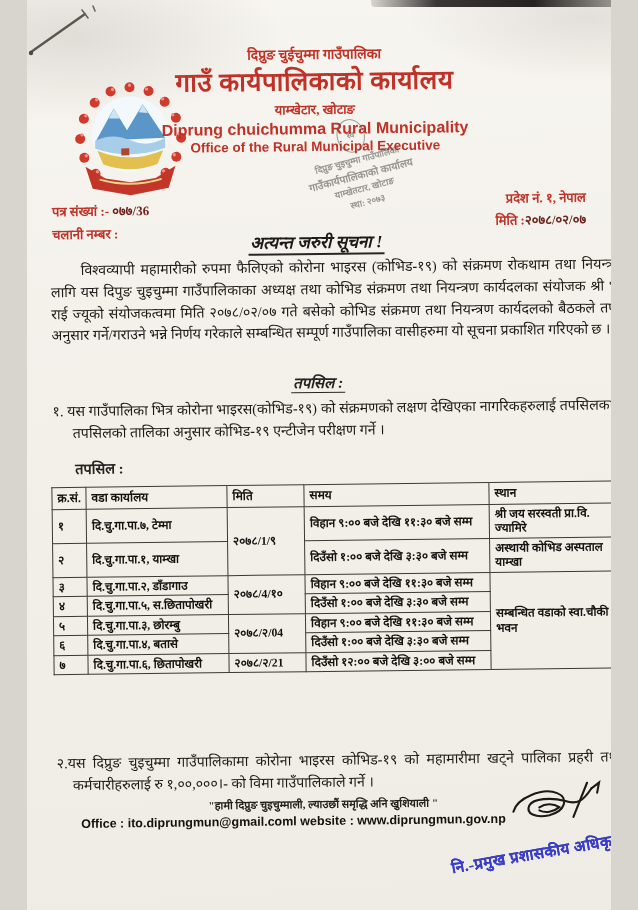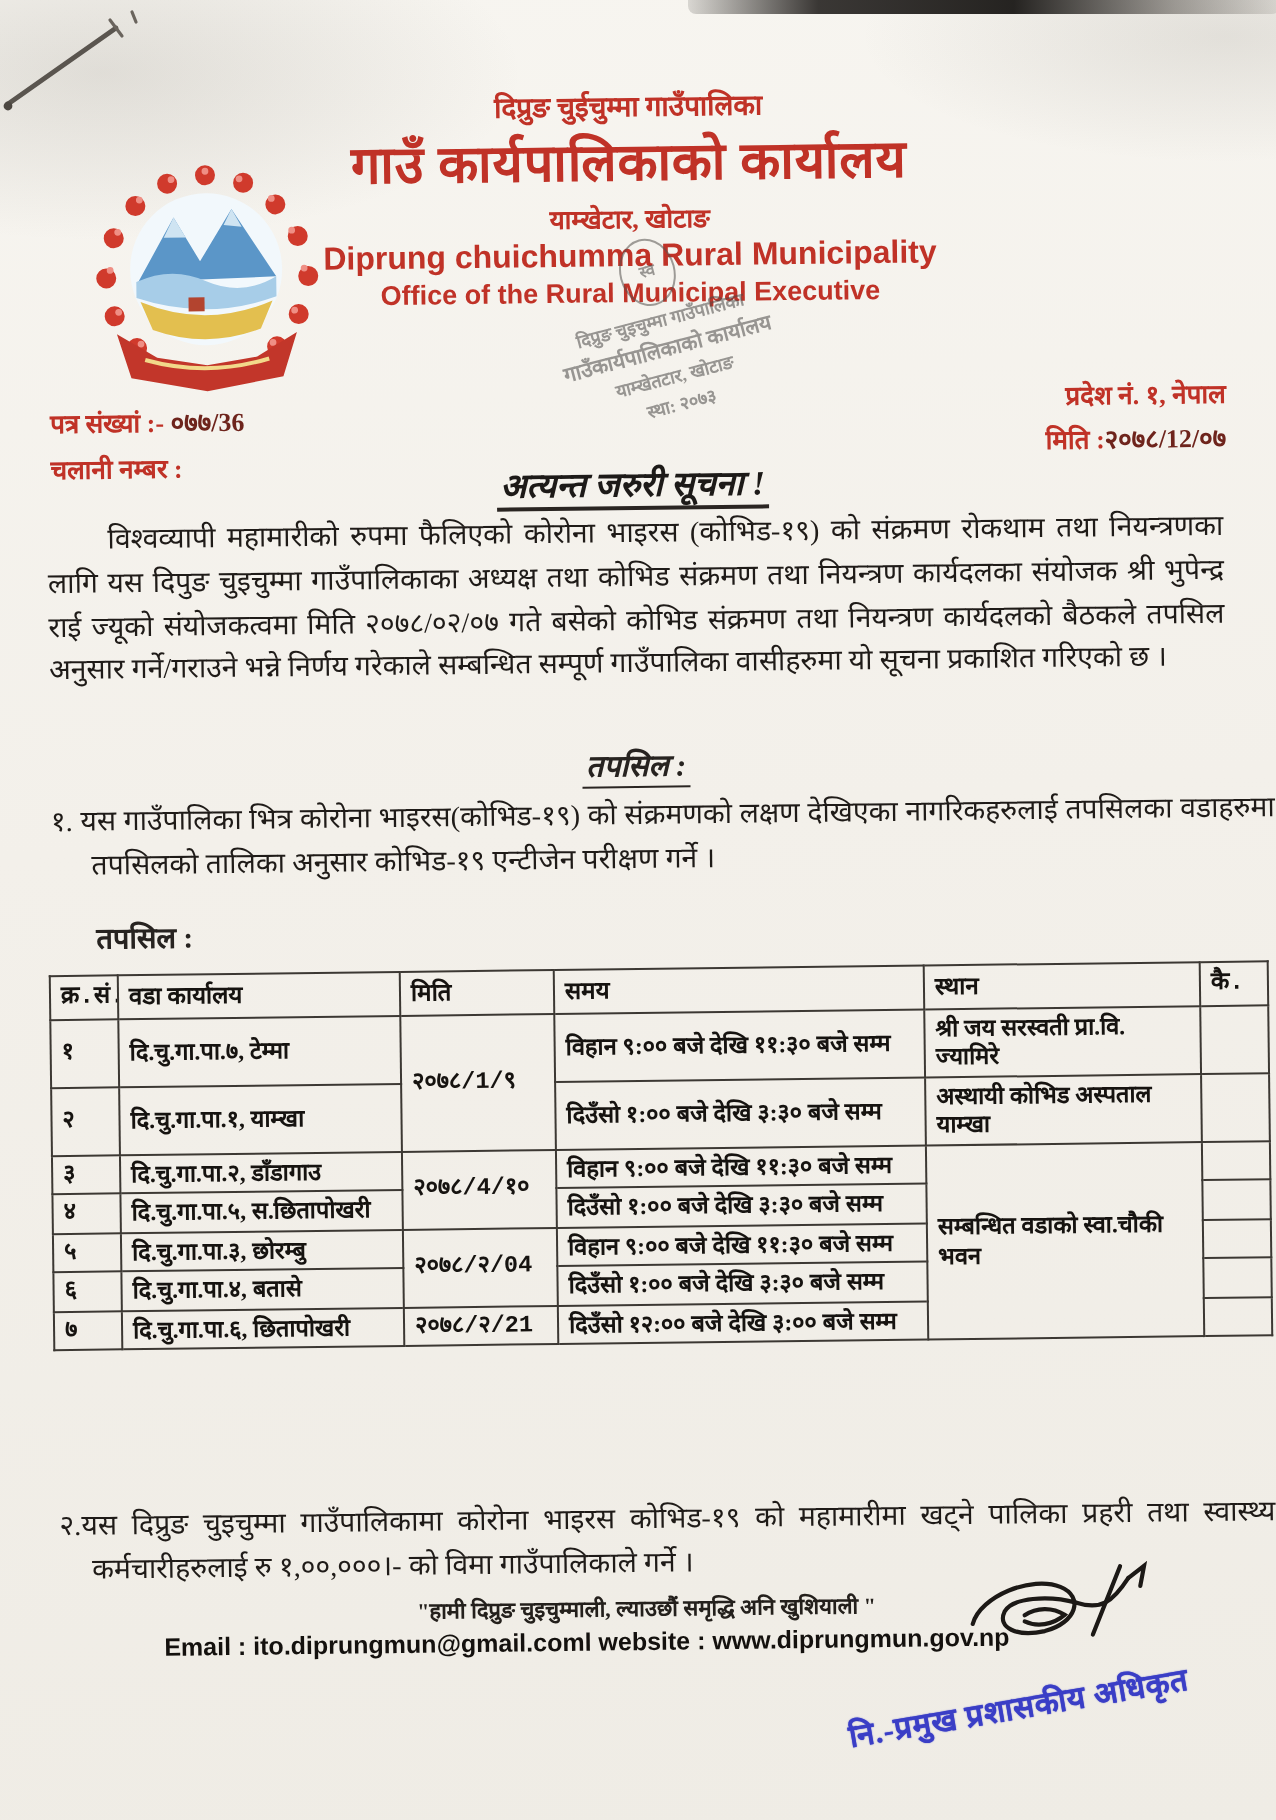--- a/index.html
+++ b/index.html
@@ -1,17 +1,17 @@
 <!DOCTYPE html>
 <html><head>
 <meta charset="utf-8">
 <style>
   html,body{margin:0;padding:0;background:#d8d5cf;}
   .page{
-    position:relative;width:638px;height:910px;margin:0 auto;overflow:hidden;
+    position:relative;width:584px;height:910px;margin:0 auto;overflow:hidden;
     background:
       radial-gradient(ellipse 300px 120px at 8% 4%, rgba(120,115,105,.18), rgba(0,0,0,0) 70%),
       radial-gradient(ellipse 260px 90px at 96% 2%, rgba(110,105,95,.15), rgba(0,0,0,0) 70%),
       linear-gradient(176deg,#f7f5f0 0%,#f3f0ea 45%,#efece5 100%);
     font-family:"Liberation Serif","DejaVu Serif",serif;
     color:#272320;
   }
   .tilt{position:absolute;inset:0;transform:rotate(-0.7deg);transform-origin:50% 50%;}
   .red{color:#c03227;}
   .abs{position:absolute;}
@@ -40,21 +40,21 @@
   .tapasil-c{left:0;right:0;top:372px;text-align:center;font-size:15px;font-weight:bold;font-style:italic;}
   .tapasil-c span{border-bottom:1.8px solid #2a2522;padding:0 2px 1px;}
   .item{left:26px;width:592px;font-size:14.2px;line-height:21.5px;color:#1f1b18;font-weight:500;text-align:justify;}
   .item1{top:398px;padding-left:20px;text-indent:-20px;}
   .tapasil-l{left:48px;top:455px;font-size:14.5px;font-weight:bold;}
   
   table.sched{left:24px;top:484px;position:absolute;border-collapse:collapse;table-layout:fixed;width:609px;
     font-size:11.8px;line-height:14.5px;color:#161310;font-weight:600;}
   table.sched th,table.sched td{border:1.4px solid #3c3833;padding:2px 5px;vertical-align:middle;text-align:left;overflow:hidden;}
   table.sched th{font-size:12px;padding:3px 5px;}
-  td.c,th.c{text-align:center;font-family:Liberation Mono, monospace;}
+  td.c,th.c{text-align:center;}
   
   .item2{top:750px;padding-left:16px;text-indent:-16px;}
   .slogan{left:0;right:0;top:796px;text-align:center;font-size:11px;font-weight:bold;color:#24201c;}
   .contact{left:0;right:60px;top:814px;text-align:center;font-size:12.5px;font-weight:bold;
     font-family:"Liberation Sans",sans-serif;color:#14110e;}
   .role{left:418px;top:840px;width:230px;transform:rotate(-9deg);color:#3a3ec6;
     font-size:15.5px;font-weight:bold;letter-spacing:.4px;text-shadow:0 0 .6px #3a3ec6;}
   
   .smudge{left:344px;top:0;width:296px;height:7px;border-radius:0 0 4px 4px;
     background:linear-gradient(90deg,rgba(45,42,38,.15),rgba(25,22,20,.85) 22%,rgba(20,18,16,.92) 55%,rgba(60,55,50,.45) 82%,rgba(90,85,78,.12));}
@@ -140,21 +140,21 @@
     </div>
 
     <div class="abs meta-l red">
       <div><span>पत्र संख्यां :-</span>
         <span class="ink-dark">०७७/36</span></div>
       <div>चलानी नम्बर  :</div>
     </div>
 
     <div class="abs meta-r red">
       <div>प्रदेश नं. १, नेपाल</div>
-      <div><span>मिति :</span><span class="ink-dark">२०७८/12/०७</span></div>
+      <div><span>मिति :</span><span class="ink-dark">२०७८/०२/०७</span></div>
     </div>
 
     <div class="abs title">
       <span>अत्यन्त जरुरी सूचना !</span>
     </div>
 
     <div class="abs para">
       <span class="ind"></span><span>विश्वव्यापी महामारीको रुपमा फैलिएको कोरोना भाइरस (कोभिड-१९) को संक्रमण रोकथाम तथा नियन्त्रणका लागि यस दिपुङ चुइचुम्मा गाउँपालिकाका अध्यक्ष तथा कोभिड संक्रमण तथा नियन्त्रण कार्यदलका संयोजक श्री भुपेन्द्र राई ज्यूको संयोजकत्वमा मिति २०७८/०२/०७ गते बसेको कोभिड संक्रमण तथा नियन्त्रण कार्यदलको बैठकले तपसिल अनुसार गर्ने/गराउने भन्ने निर्णय गरेकाले सम्बन्धित सम्पूर्ण गाउँपालिका वासीहरुमा यो सूचना प्रकाशित गरिएको छ ।</span>
     </div>
 
@@ -236,21 +236,21 @@
           <td></td>
         </tr>
       </tbody>
     </table>
 
     <div class="abs item item2">२.यस दिप्रुङ चुइचुम्मा गाउँपालिकामा कोरोना भाइरस कोभिड-१९ को महामारीमा खट्ने पालिका प्रहरी तथा स्वास्थ्य कर्मचारीहरुलाई  रु १,००,०००।- को विमा गाउँपालिकाले गर्ने ।</div>
 
     <div class="abs slogan">"हामी दिप्रुङ चुइचुम्माली, ल्याउछौं समृद्धि अनि खुशियाली "</div>
 
     <div class="abs contact">
-      <span>Email : </span><span>ito.diprungmun@gmail.coml</span><span> website : </span><span>www.diprungmun.gov.np</span>
+      <span>Office : </span><span>ito.diprungmun@gmail.coml</span><span> website : </span><span>www.diprungmun.gov.np</span>
     </div>
 
     <svg class="abs sig" width="130" height="66" viewBox="0 0 130 66">
       <g stroke="#1c1916" stroke-width="2.1" fill="none" stroke-linecap="round">
         <path d="M14,34 C 18,20 44,10 58,16 C 70,21 66,34 50,38 C 36,41 26,36 30,28 C 34,21 52,20 66,24"></path>
         <path d="M40,30 c6,-4 14,-4 20,0 c-6,5 -14,6 -20,3"></path>
         <path d="M66,24 C 78,28 84,24 92,12"></path>
         <path d="M88,6 L74,40"></path>
         <path d="M92,12 l8,-6 l-2,10"></path>
       </g>

